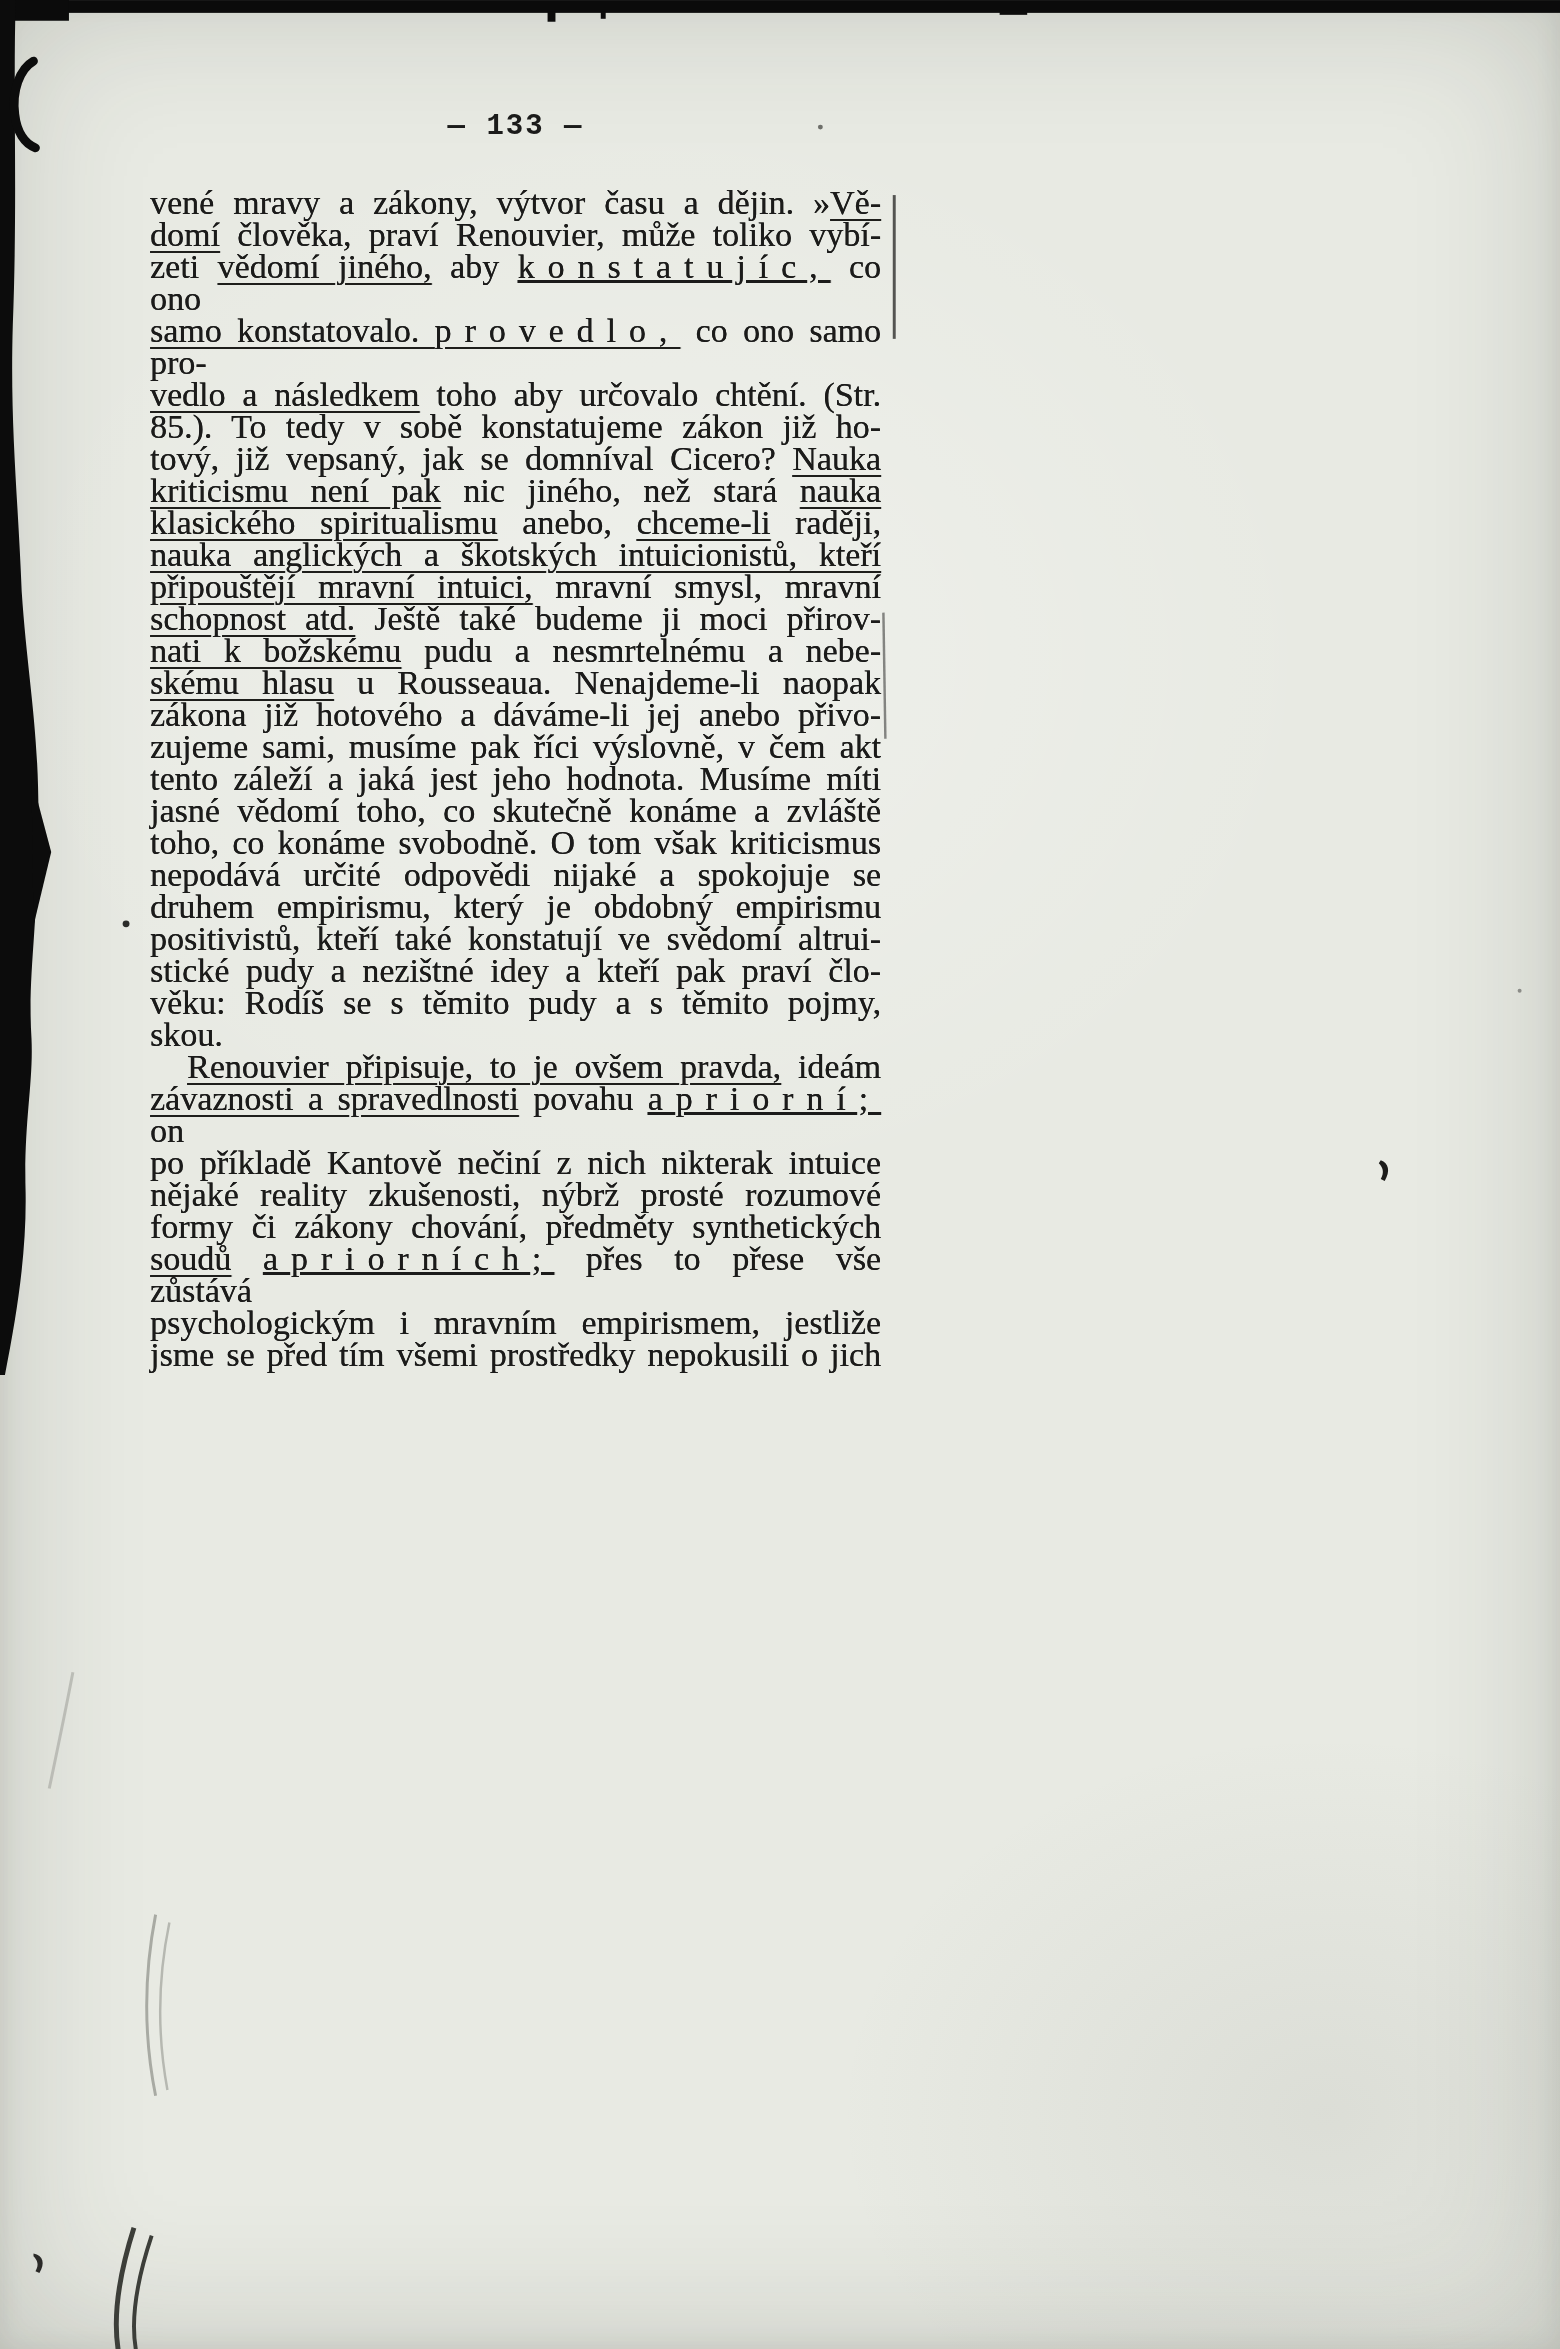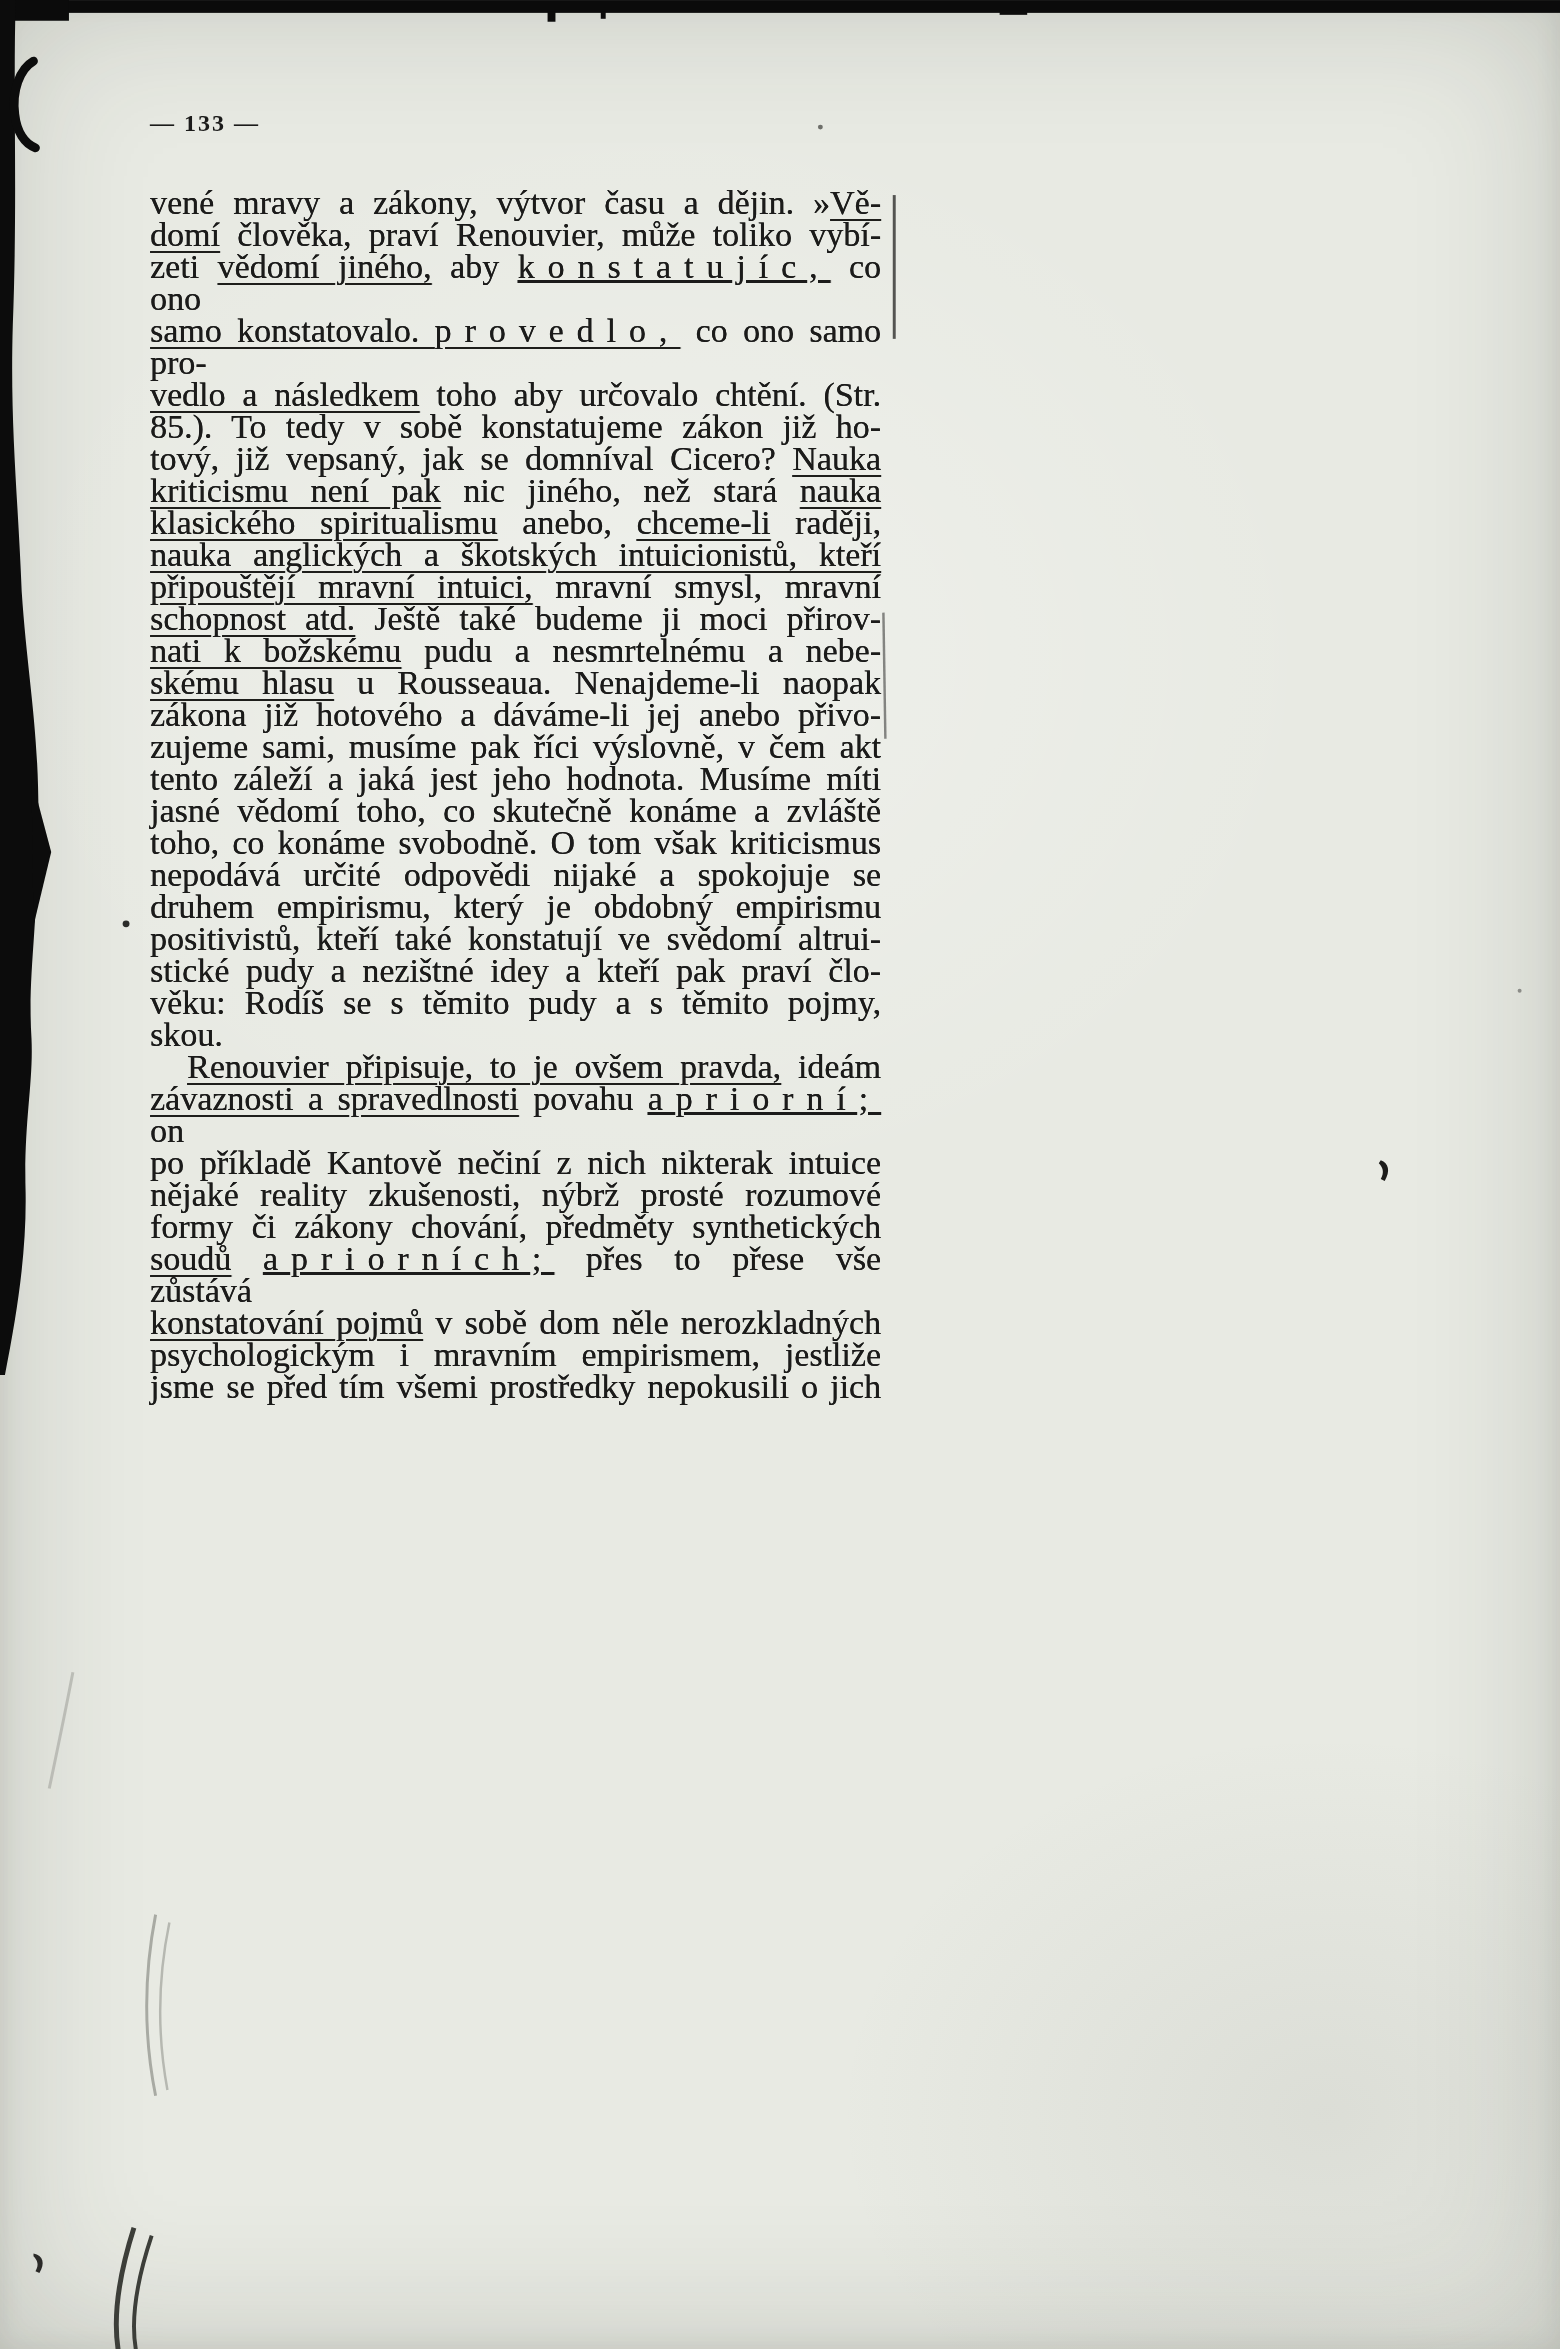--- a/index.html
+++ b/index.html
@@ -14,22 +14,22 @@
       var(--paper, #e8eae3);
     font-family:"Liberation Serif","DejaVu Serif",serif;
     color:var(--ink, #1b1b1a);
   }
   .vignette {
     position:absolute; inset:0; pointer-events:none;
     box-shadow: inset 0 0 148px rgba(46,48,42,0.20), inset 0 0 25.6px rgba(46,48,42,0.10);
   }
   .page-number {
     position:absolute; top:110px; left:150px; width:731px;
-    text-align:left;
-    font-size:24px; font-weight:700; letter-spacing:2px;
+    text-align:center;
+    font-size:29px; font-weight:700; letter-spacing:2px;font-family:Liberation Mono, monospace;
   }
   .text-block {
     position:absolute; top:187px; left:150px; width:731px;
     font-size:34px; line-height:32px;
     word-spacing:0.05em;
     text-shadow:0.2px 0 0 currentColor;
   }
   .line { text-align:justify; text-align-last:justify; }
   .line.no-just { text-align:right; text-align-last:left; }
   .line.indent { text-indent:37px; }
@@ -74,21 +74,20 @@
     <div class="line"><span>positivistů, kteří také konstatují ve svědomí altrui-</span></div>
     <div class="line"><span>stické pudy a nezištné idey a kteří pak praví člo-</span></div>
     <div class="line"><span>věku: Rodíš se s těmito pudy a s těmito pojmy,</span></div>
     <div class="line no-just"><span>skou.</span></div>
     <div class="line indent"><span class="u">Renouvier připisuje, to je ovšem pravda,</span><span> ideám</span></div>
     <div class="line"><span class="u">závaznosti a spravedlnosti</span><span> povahu </span><span class="sp">apriorní;</span><span> on</span></div>
     <div class="line"><span>po příkladě Kantově nečiní z nich nikterak intuice</span></div>
     <div class="line"><span>nějaké reality zkušenosti, nýbrž prosté rozumové</span></div>
     <div class="line"><span>formy či zákony chování, předměty synthetických</span></div>
     <div class="line"><span class="u">soudů</span><span> </span><span class="sp">apriorních;</span><span> přes to přese vše zůstává</span></div>
-    <div class="line"><span class="u">konstatování pojmů</span><span> v sobě dom něle nerozkladných</span></div>
     <div class="line"><span>psychologickým i mravním empirismem, jestliže</span></div>
     <div class="line"><span>jsme se před tím všemi prostředky nepokusili o jich</span></div>
   </div>
 
 <svg class="artifacts" width="1560" height="2349" viewBox="0 0 1584 2385" aria-hidden="true">
 
   <g>
     <rect x="0" y="0" width="1584" height="13" fill="#0b0b0b"></rect>
     <rect x="0" y="0" width="70" height="21" fill="#0b0b0b"></rect>
     <rect x="556" y="12" width="8" height="10" fill="#0b0b0b"></rect>

